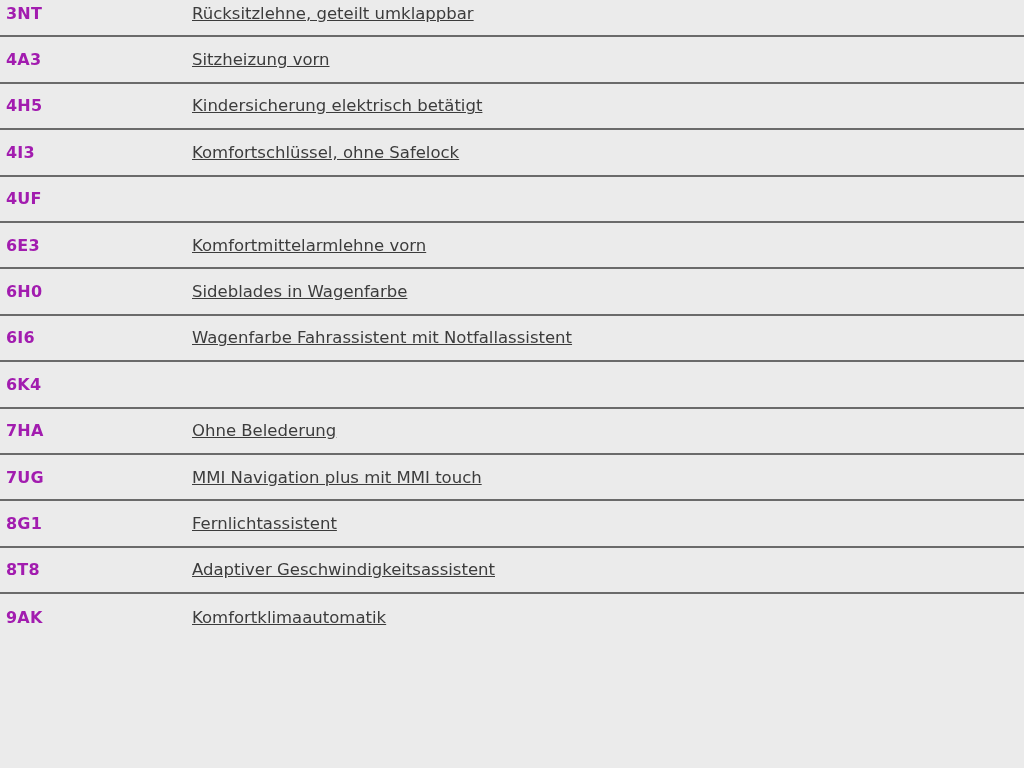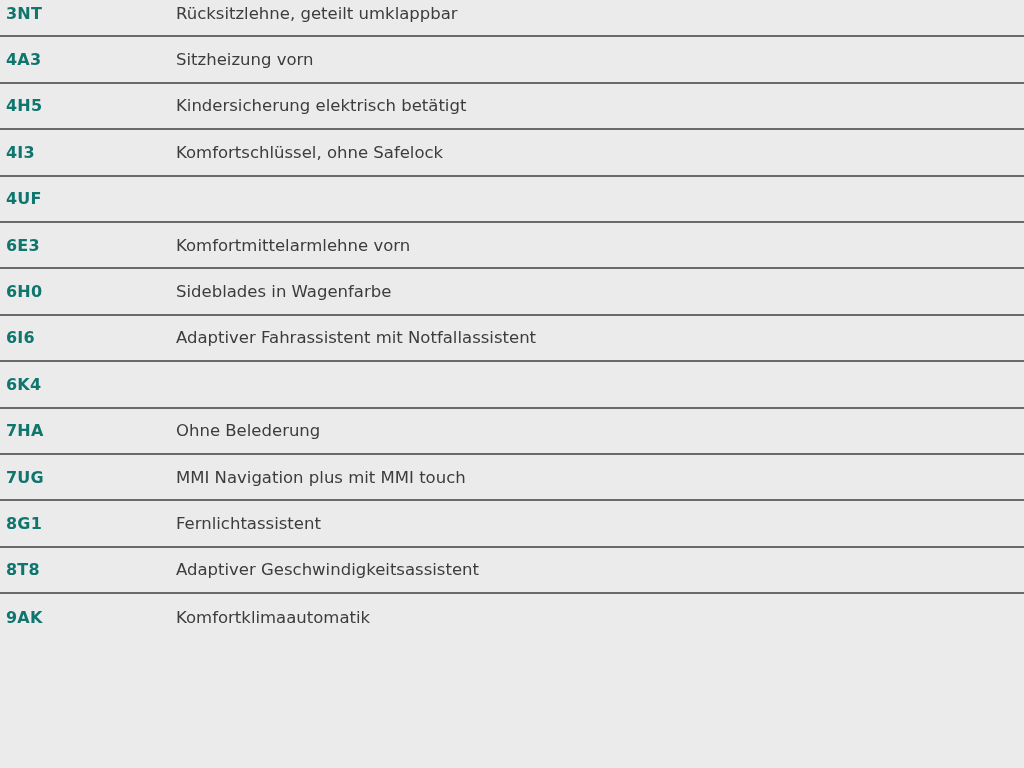--- a/index.html
+++ b/index.html
@@ -13,27 +13,28 @@
   .row {
     position:relative;
     height:46.4px;
     box-sizing:border-box;
     border-bottom:2px solid #6a6a6a;
     display:flex; align-items:center;
   }
   .row:last-child { border-bottom:none; }
   .code {
     position:absolute; left:6px;
-    font-weight:bold; font-size:16px; color:#0f766e;
+    font-weight:bold; font-size:16px; color:#a21caf;
     letter-spacing:0.2px;
   }
   .desc {
-    position:absolute; left:176px;
+    position:absolute; left:192px;
     font-size:16.5px; color:#3c3c3c;
     white-space:nowrap;
+    text-decoration:underline;
   }
 </style>
 </head>
 <body>
 
 <div class="table">
   <div class="row">
       <span class="code">3NT</span>
       <span class="desc">Rücksitzlehne, geteilt umklappbar</span>
     </div>
@@ -55,21 +56,21 @@
   <div class="row">
       <span class="code">6E3</span>
       <span class="desc">Komfortmittelarmlehne vorn</span>
     </div>
   <div class="row">
       <span class="code">6H0</span>
       <span class="desc">Sideblades in Wagenfarbe</span>
     </div>
   <div class="row">
       <span class="code">6I6</span>
-      <span class="desc">Adaptiver Fahrassistent mit Notfallassistent</span>
+      <span class="desc">Wagenfarbe Fahrassistent mit Notfallassistent</span>
     </div>
   <div class="row">
       <span class="code">6K4</span>
     </div>
   <div class="row">
       <span class="code">7HA</span>
       <span class="desc">Ohne Belederung</span>
     </div>
   <div class="row">
       <span class="code">7UG</span>

